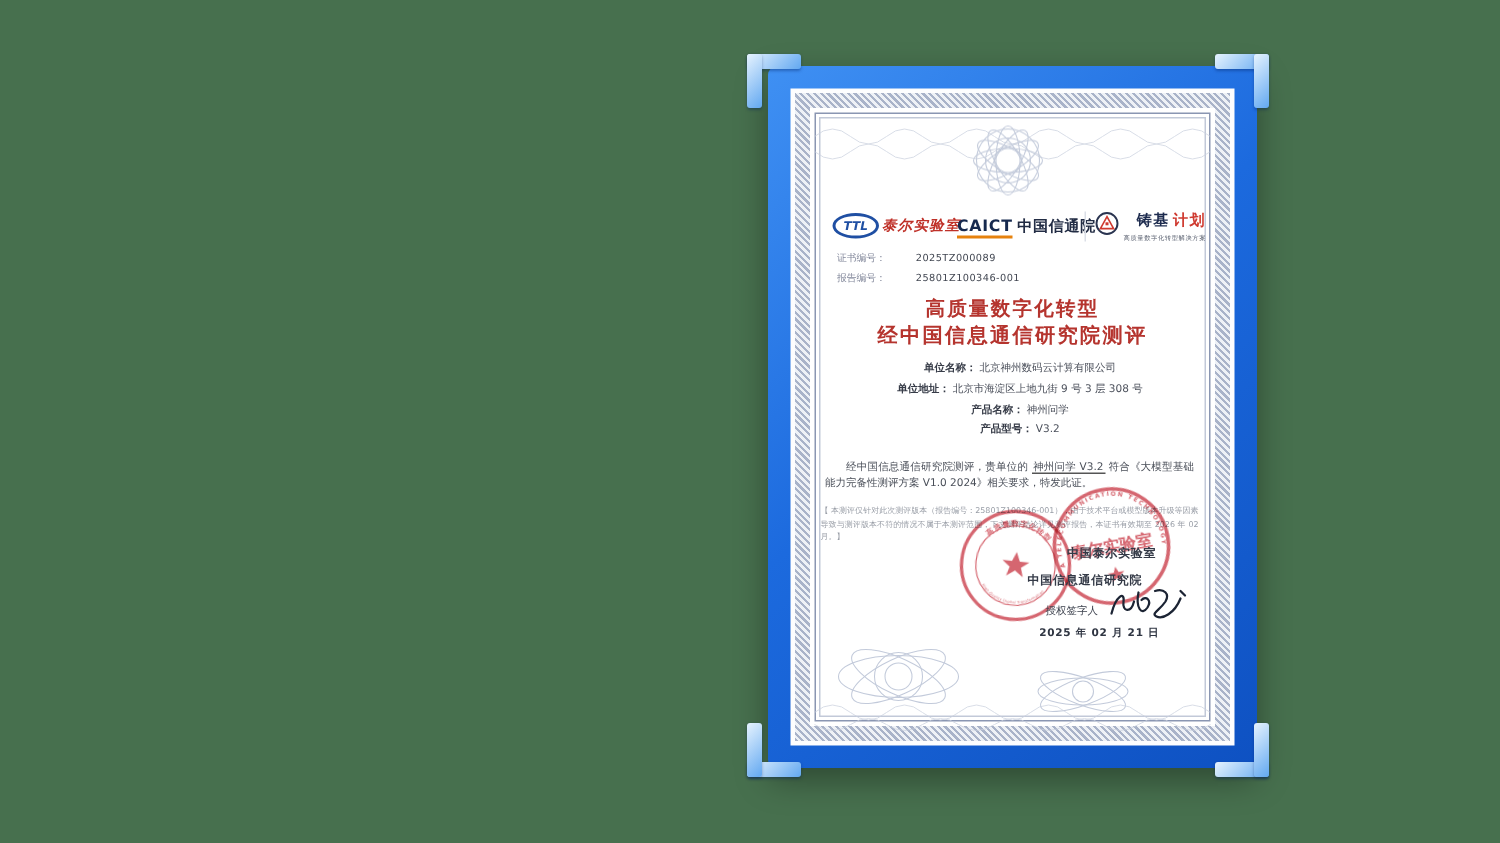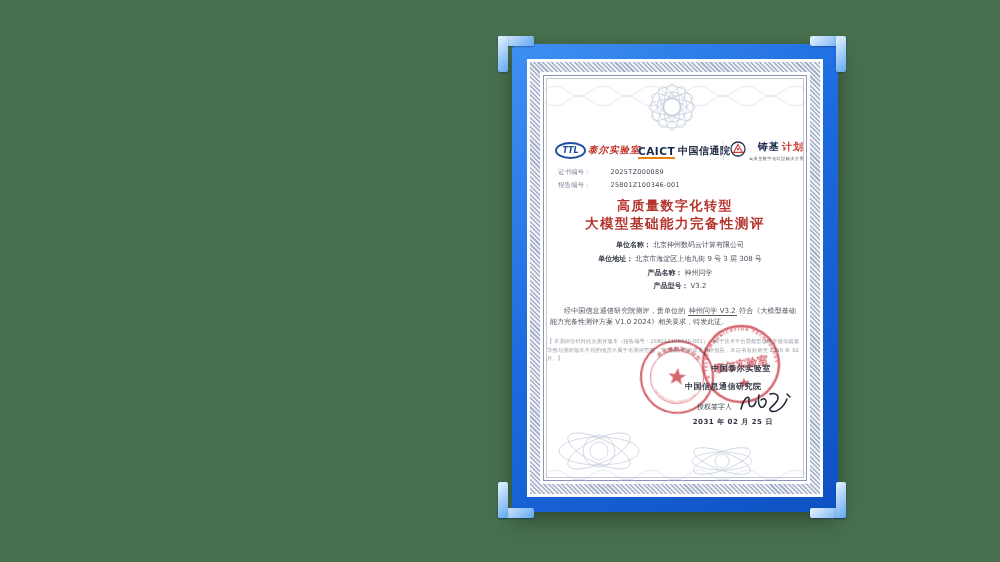--- a/index.html
+++ b/index.html
@@ -176,21 +176,21 @@
         </div>
 
         <div class="numrow num-cert">
           <span class="lbl">证书编号：</span><span class="val">2025TZ000089</span>
         </div>
         <div class="numrow num-report">
           <span class="lbl">报告编号：</span><span class="val">25801Z100346-001</span>
         </div>
 
         <div class="title1">高质量数字化转型</div>
-        <div class="title2">大模型基础能力完备性测评</div>
+        <div class="title2">经中国信息通信研究院测评</div>
 
         <div class="info">
           <div class="row">
             <span class="lbl">单位名称：</span><span class="val">北京神州数码云计算有限公司</span>
           </div>
           <div class="row">
             <span class="lbl">单位地址：</span><span class="val">北京市海淀区上地九街 9 号 3 层 308 号</span>
           </div>
           <div class="row">
             <span class="lbl">产品名称：</span><span class="val">神州问学</span>
@@ -239,19 +239,19 @@
           <div class="so-inst">中国信息通信研究院</div>
           <div class="so-signer">授权签字人</div>
           <svg class="signature" width="56" height="28" viewBox="0 0 56 28">
             <g fill="none" stroke="#1c2434" stroke-width="1.5" stroke-linecap="round">
               <path d="M4 20 C7 8 13 5 12 12 C11 19 17 20 19 12"></path>
               <path d="M22 6 C20 16 24 22 28 16 C31 11 27 8 24 11"></path>
               <path d="M33 5 C39 3 43 7 40 12 C36 18 30 20 34 22 C38 24 46 20 50 10"></path>
               <path d="M50 5 l3 3"></path>
             </g>
           </svg>
-          <div class="so-date">2031 年 02 月 25 日</div>
+          <div class="so-date">2025 年 02 月 21 日</div>
         </div>
 
       </div>
     </div>
   </div>
 </div>
 
 </body></html>

